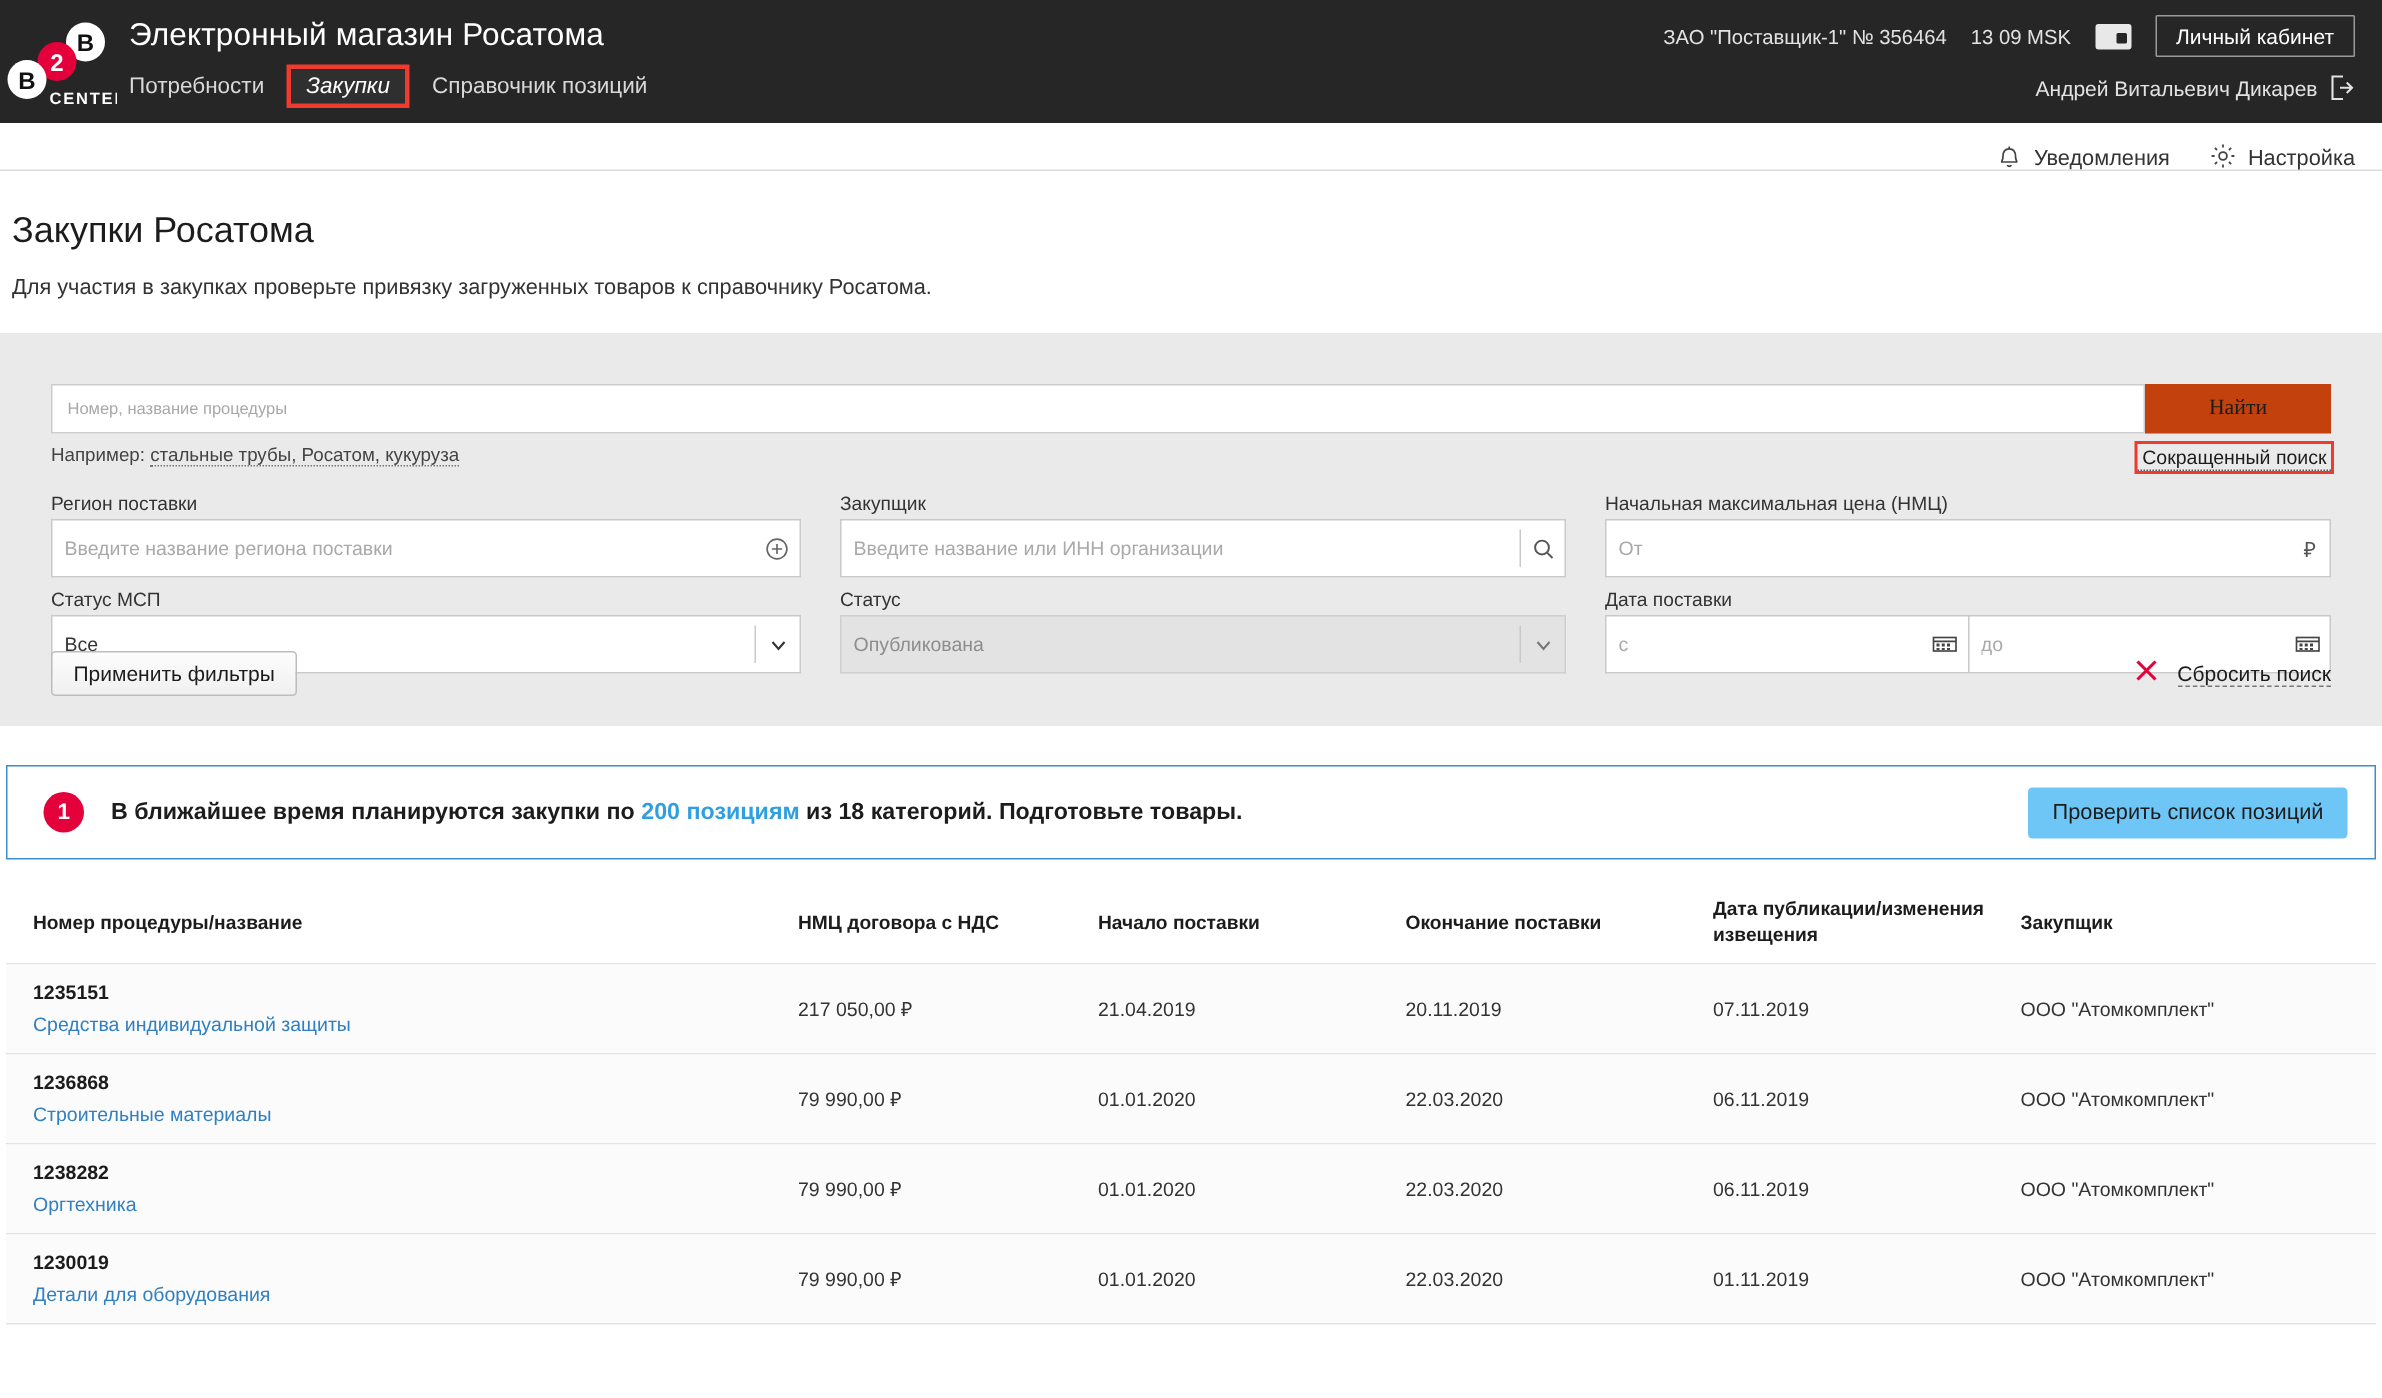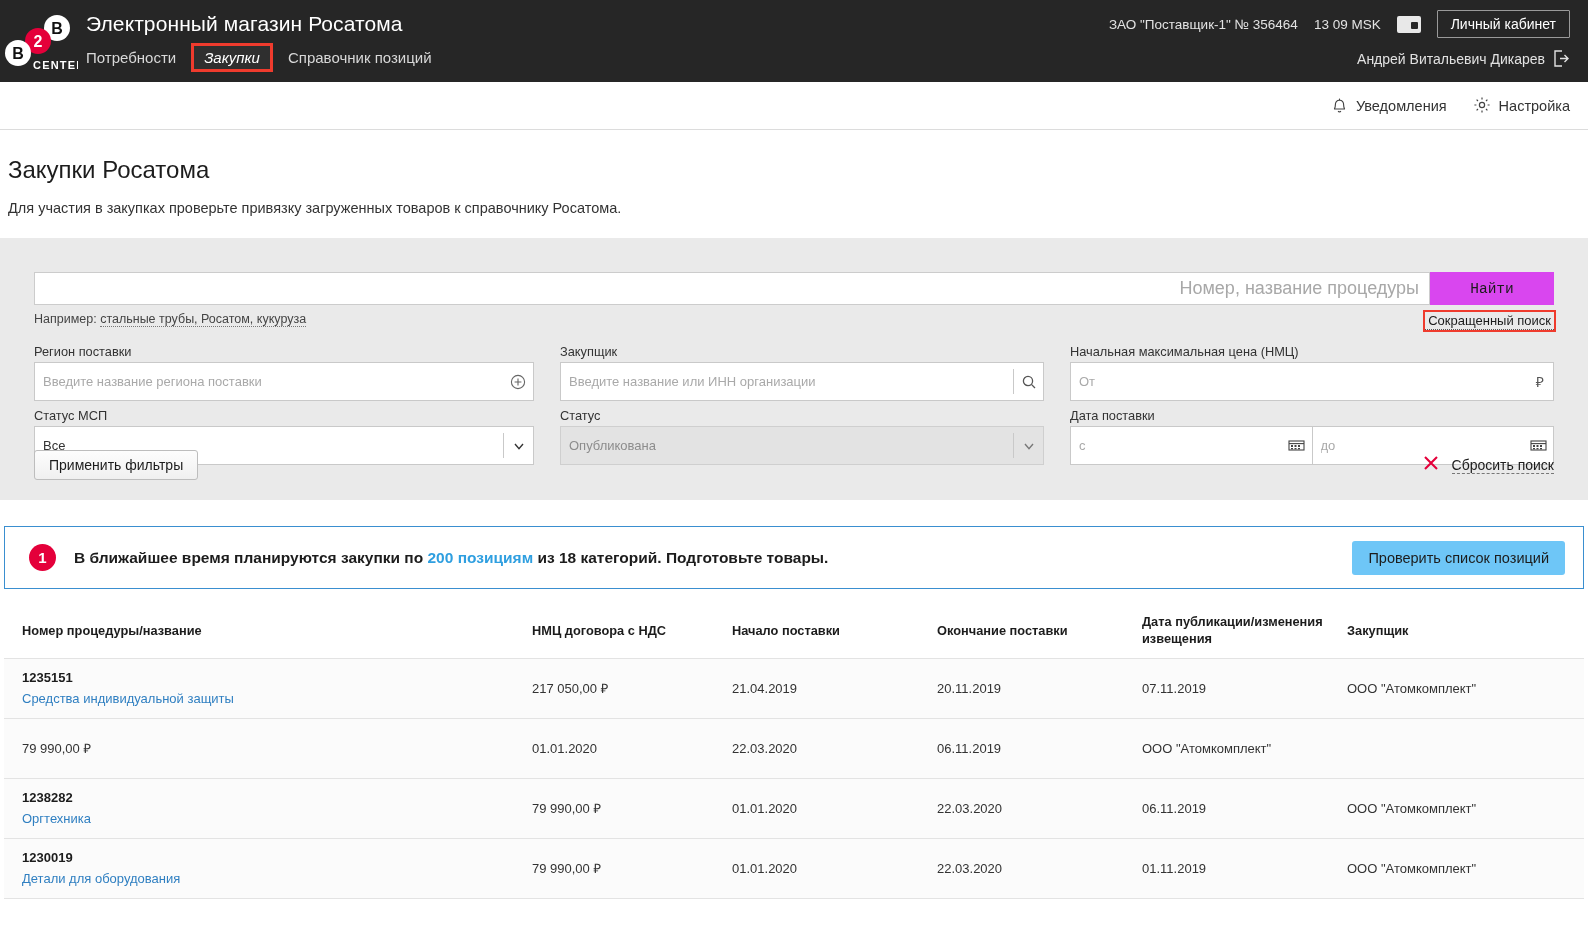--- a/index.html
+++ b/index.html
@@ -105,21 +105,21 @@
   }
   .logout-icon {
     display: inline-block;
     width: 17px; height: 17px;
     position: relative;
   }
 
   
   .subbar {
     position: relative;
-    height: 48px;
+    height: 32px;
     background: #ffffff;
     border-bottom: 1px solid #dcdcdc;
   }
   .subbar-right {
     position: absolute;
     right: 18px; top: 0;
     height: 48px;
     display: flex;
     align-items: center;
     gap: 26px;
@@ -159,35 +159,34 @@
     display: flex;
     align-items: stretch;
     margin: 16px 16px 0 16px;
   }
   .search-input {
     flex: 1;
     height: 33px;
     border: 1px solid #cccccc;
     background: #ffffff;
     padding: 0 10px;
-    font-size: 18px;
+    font-size: 11px;
     font-family: inherit;
     color: #333;
     outline: none;
-    text-align: right;
   }
   .search-input::placeholder { color: #a8a8a8; }
   .search-btn {
     width: 124px;
     height: 33px;
-    background: #d946ef;
+    background: #c2410c;
     border: none;
     color: #1c1c1c;
     font-size: 14.5px;
-    font-family: Liberation Mono, monospace;
+    font-family: Liberation Serif, serif;
     cursor: pointer;
     text-align: center;
   }
   .hint-row {
     margin: 7px 16px 0 16px;
     display: flex;
     justify-content: space-between;
     align-items: flex-start;
   }
   .hint-text {
@@ -591,20 +590,24 @@
         <span class="proc-name">Средства индивидуальной защиты</span>
       </div>
       <div class="cell price">217 050,00 ₽</div>
       <div class="cell">21.04.2019</div>
       <div class="cell">20.11.2019</div>
       <div class="cell">07.11.2019</div>
       <div class="cell">ООО "Атомкомплект"</div>
     </div>
 
     <div class="trow tbody-row">
+      <div class="cell cell-proc">
+        <span class="proc-num">1236868</span>
+        <span class="proc-name">Строительные материалы</span>
+      </div>
       <div class="cell price">79 990,00 ₽</div>
       <div class="cell">01.01.2020</div>
       <div class="cell">22.03.2020</div>
       <div class="cell">06.11.2019</div>
       <div class="cell">ООО "Атомкомплект"</div>
     </div>
 
     <div class="trow tbody-row">
       <div class="cell cell-proc">
         <span class="proc-num">1238282</span>

